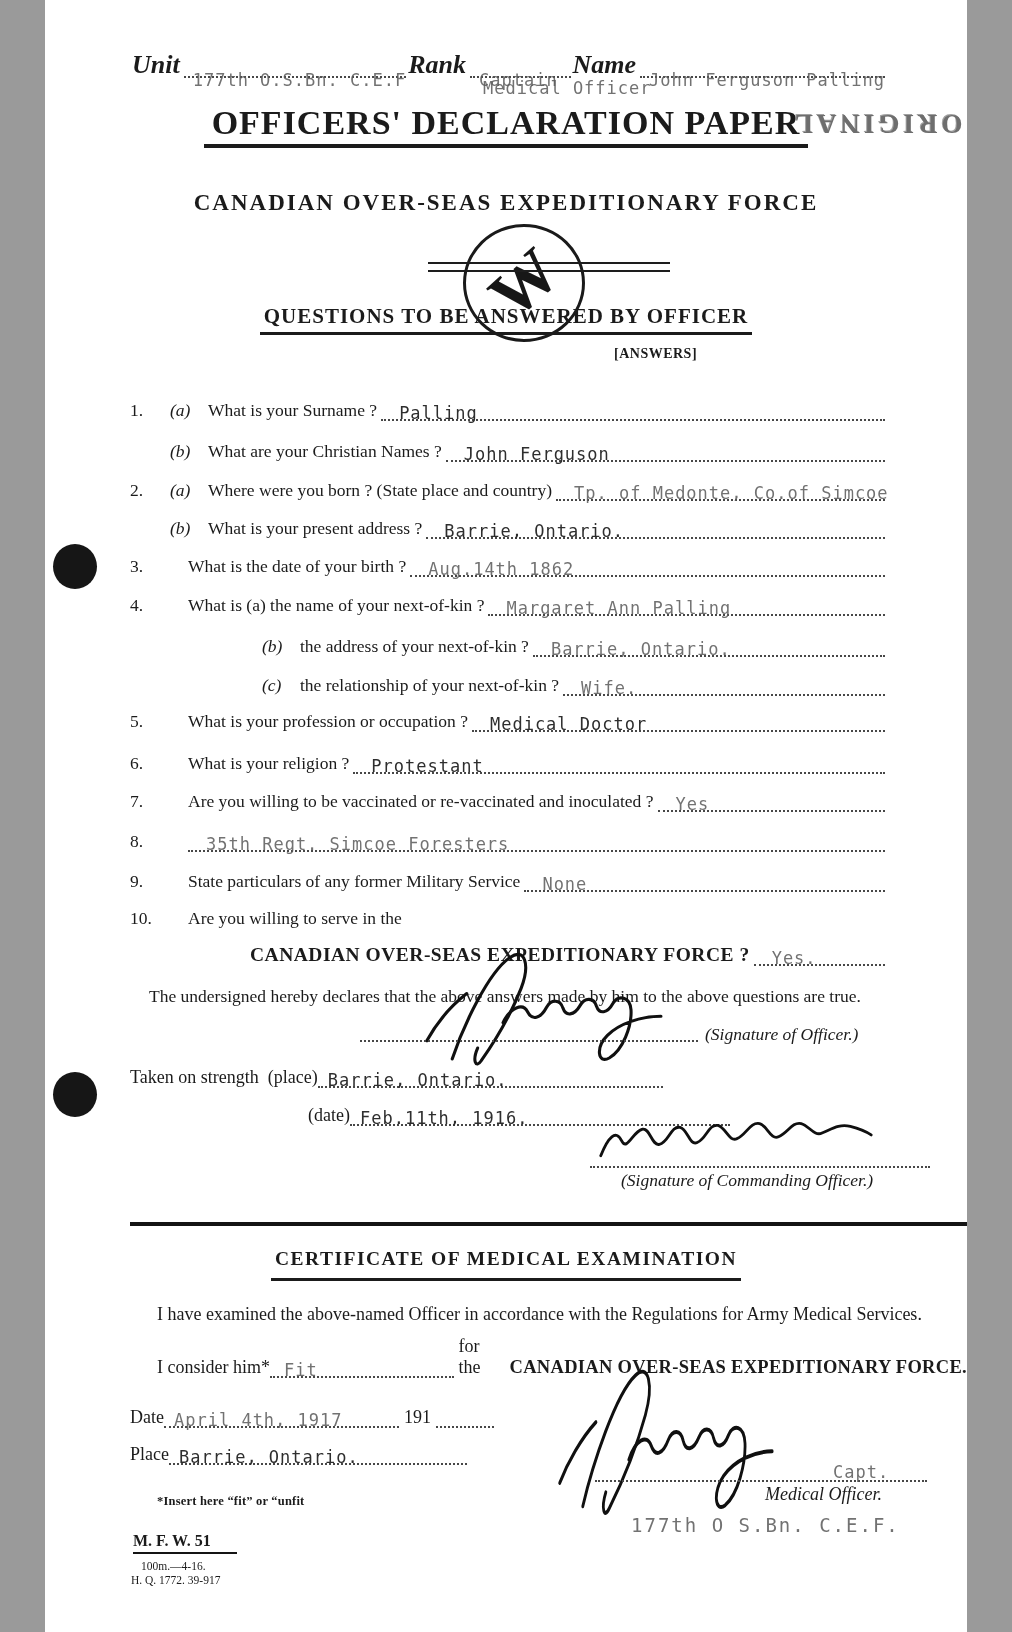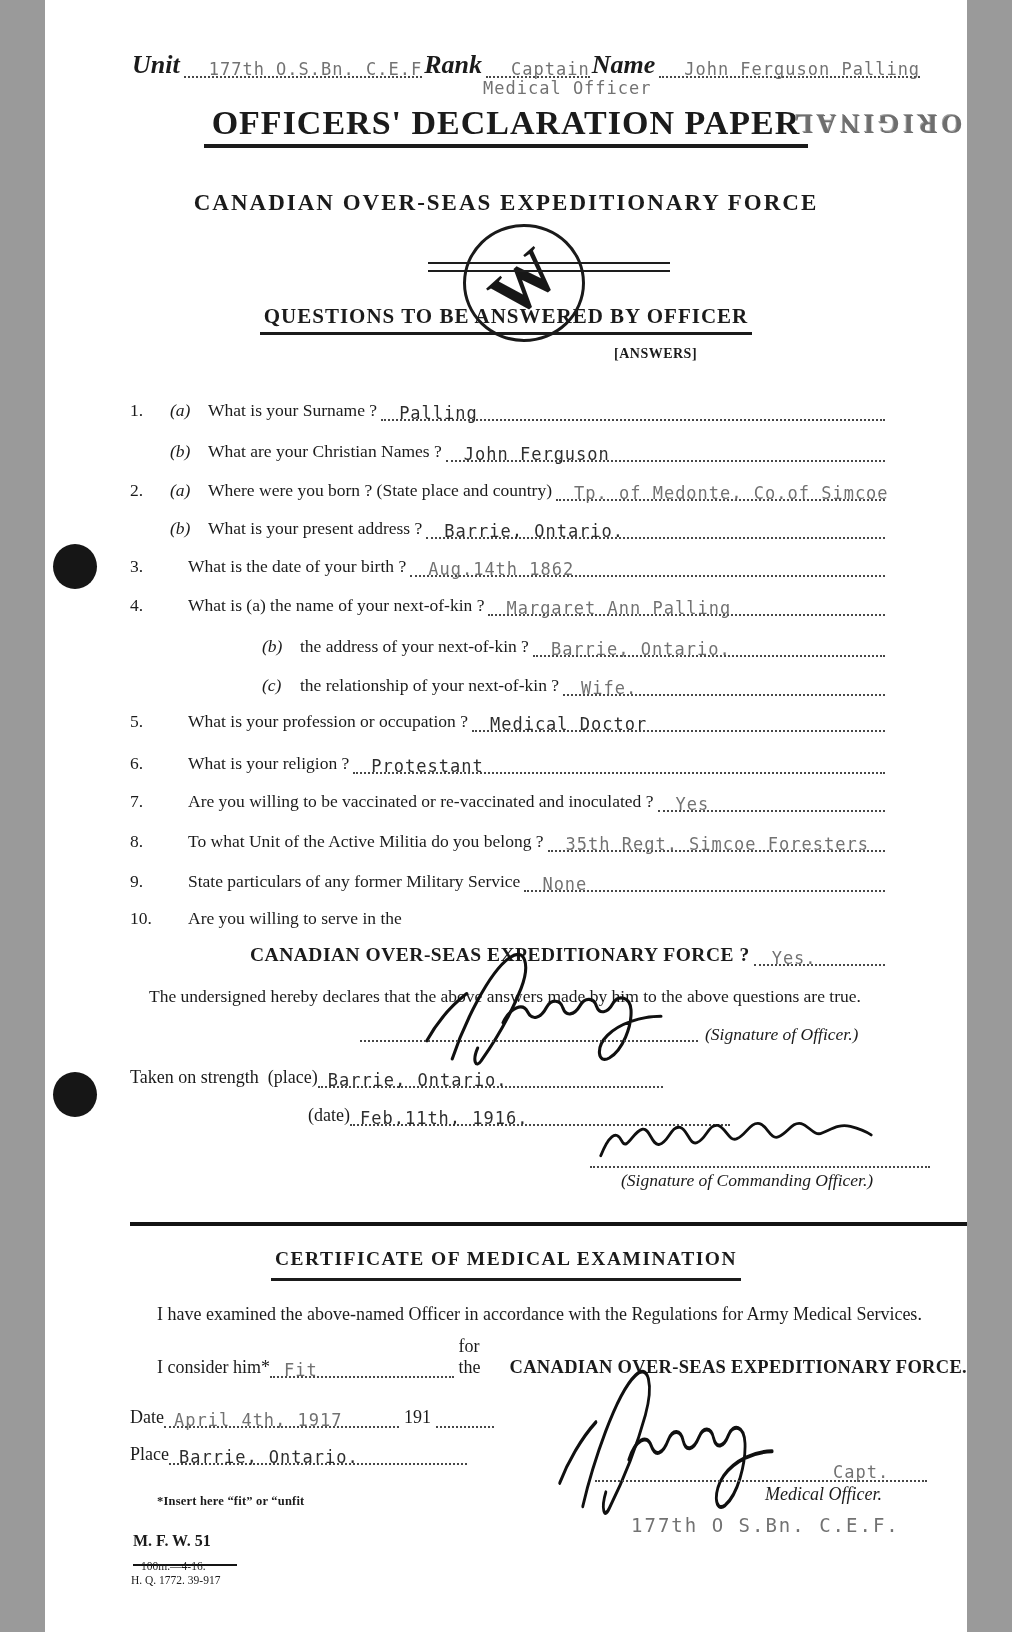--- a/index.html
+++ b/index.html
@@ -17,21 +17,21 @@
   .typed.faded{color:#5a5a5a;opacity:.85;}
   .lead{border-bottom:2px dotted #474747;}
   .dotline{position:absolute;border-bottom:2px dotted #474747;}
   
   .header-row{
     position:absolute;top:44px;left:85px;right:82px;height:34px;
     display:flex;align-items:flex-end;
   }
   .h-label{font-weight:bold;font-style:italic;font-size:26px;line-height:1;padding:0 4px 0 2px;}
   .h-lead{border-bottom:2px dotted #474747;height:30px;display:flex;align-items:flex-end;}
-  .h-lead .typed{position:relative;top:3px;margin-left:25px;}
+  .h-lead .typed{position:relative;top:14px;margin-left:9px;}
   .mo-line{position:absolute;top:78px;left:438px;}
   .title-wrap{position:absolute;top:104px;left:0;width:100%;text-align:center;}
   .title-wrap span{
     display:inline-block;font-weight:bold;font-size:34px;letter-spacing:1px;
     border-bottom:4px solid #1b1b1b;padding:0 8px 2px 8px;
   }
   .stamp-original{
     position:absolute;top:108px;left:746px;
     transform:rotate(180deg);
     font-weight:bold;font-size:27px;letter-spacing:4px;color:#4a4a4a;opacity:.8;
@@ -85,21 +85,21 @@
   .consider-row{position:absolute;left:112px;top:1350px;height:28px;display:flex;align-items:flex-end;}
   .consider-row .label{font-size:18px;white-space:nowrap;}
   .consider-row .bold-coef{font-weight:bold;font-size:18.5px;white-space:nowrap;letter-spacing:.3px;}
   .consider-row .mid{font-size:18px;padding:0 5px;}
   .footnote{position:absolute;left:112px;top:1494px;font-size:12.5px;font-weight:bold;letter-spacing:.2px;}
   .med-officer-caption{position:absolute;left:720px;top:1484px;font-style:italic;font-size:18px;}
   .unit-typed{position:absolute;left:586px;top:1514px;font-size:19px;letter-spacing:2px;}
   .capt-typed{position:absolute;left:788px;top:1462px;}
   
   .form-code{position:absolute;left:88px;top:1532px;font-weight:bold;font-size:16px;}
-  .form-code span{border-bottom:2px solid #141414;padding-right:26px;padding-bottom:14px;display:inline-block;}
+  .form-code span{border-bottom:2px solid #141414;padding-right:26px;padding-bottom:2px;display:inline-block;}
   .print-code{position:absolute;left:96px;top:1560px;font-size:11.5px;}
   .hq-code{position:absolute;left:86px;top:1574px;font-size:11.5px;}
   
   .hole{position:absolute;left:8px;width:44px;height:45px;background:#161616;border-radius:50%;}
 </style>
 </head>
 <body>
 
 <div class="page">
 
@@ -235,21 +235,20 @@
       <span class="q-sub empty"></span>
       <span class="q-text">Are you willing to be vaccinated or re-vaccinated and inoculated ?</span>
       <span class="q-lead">
           <span class="typed faded">Yes</span>
         </span>
     </div>
 
     <div class="q-row" style="top:826px;">
       <span class="q-num">8.</span>
       <span class="q-sub empty"></span>
-      <span class="q-text">To what Unit of the Active Militia do you belong ?</span>
       <span class="q-lead">
           <span class="typed faded">35th Regt. Simcoe Foresters</span>
         </span>
     </div>
 
     <div class="q-row" style="top:866px;">
       <span class="q-num">9.</span>
       <span class="q-sub empty"></span>
       <span class="q-text">State particulars of any former Military Service</span>
       <span class="q-lead">

